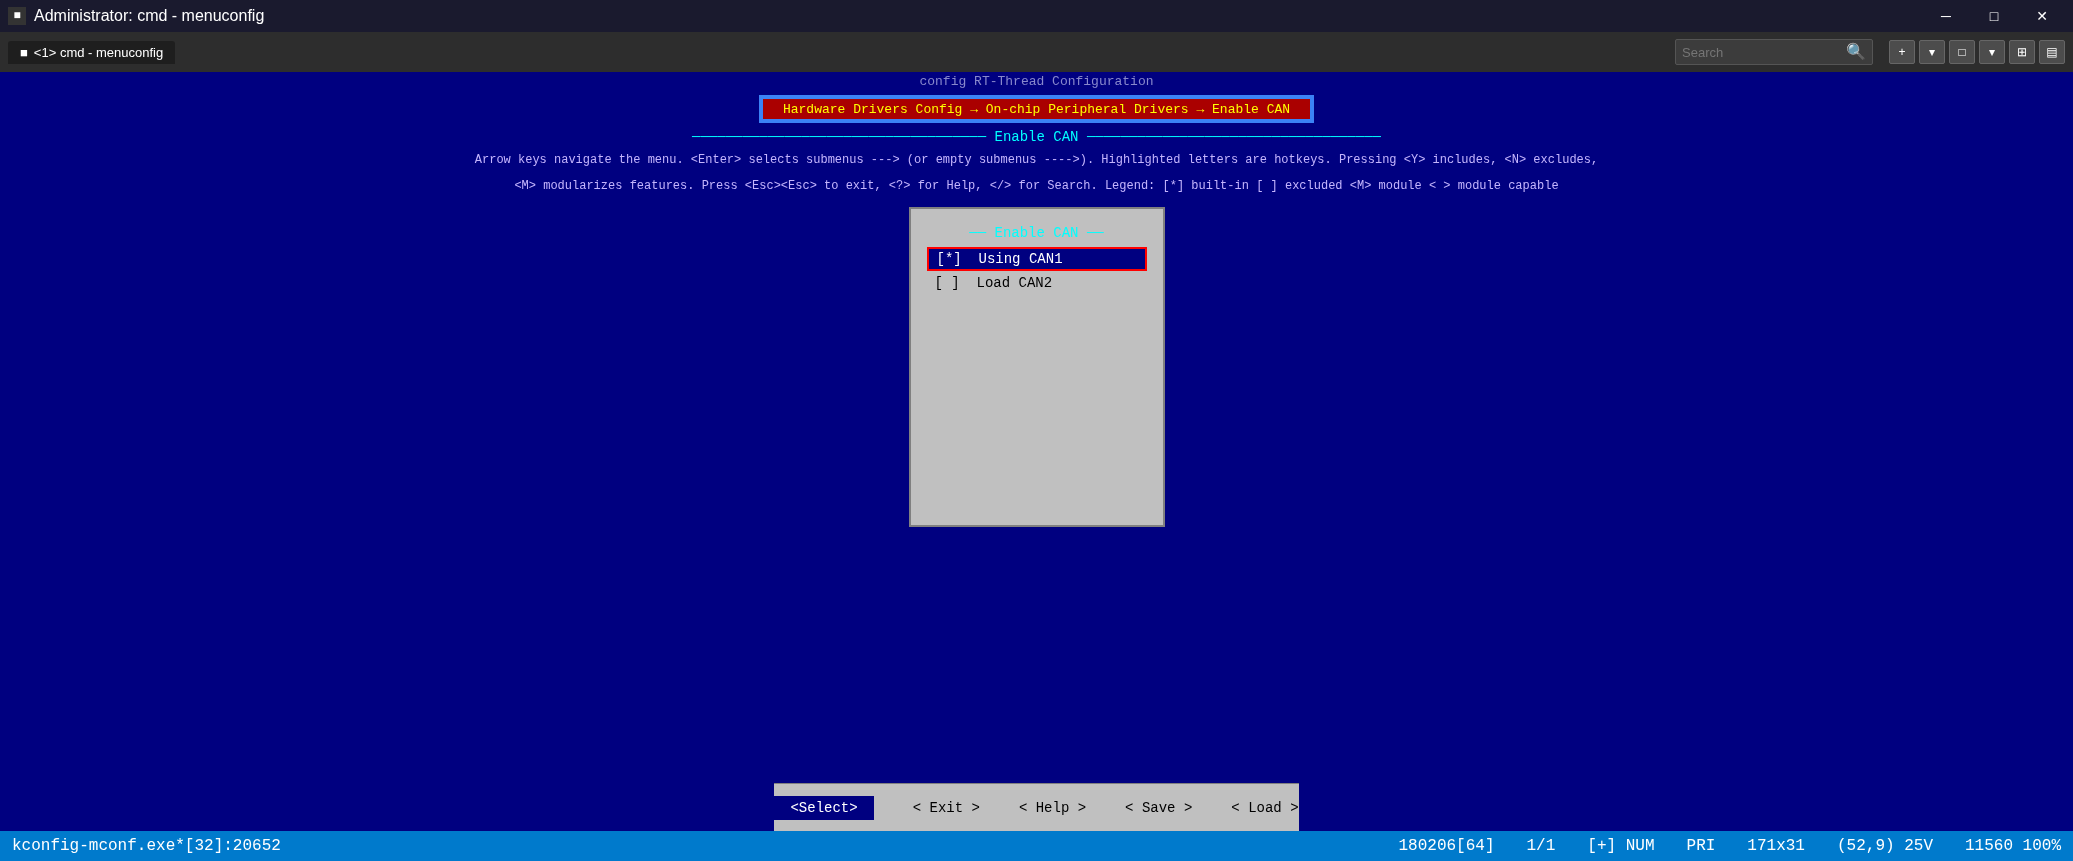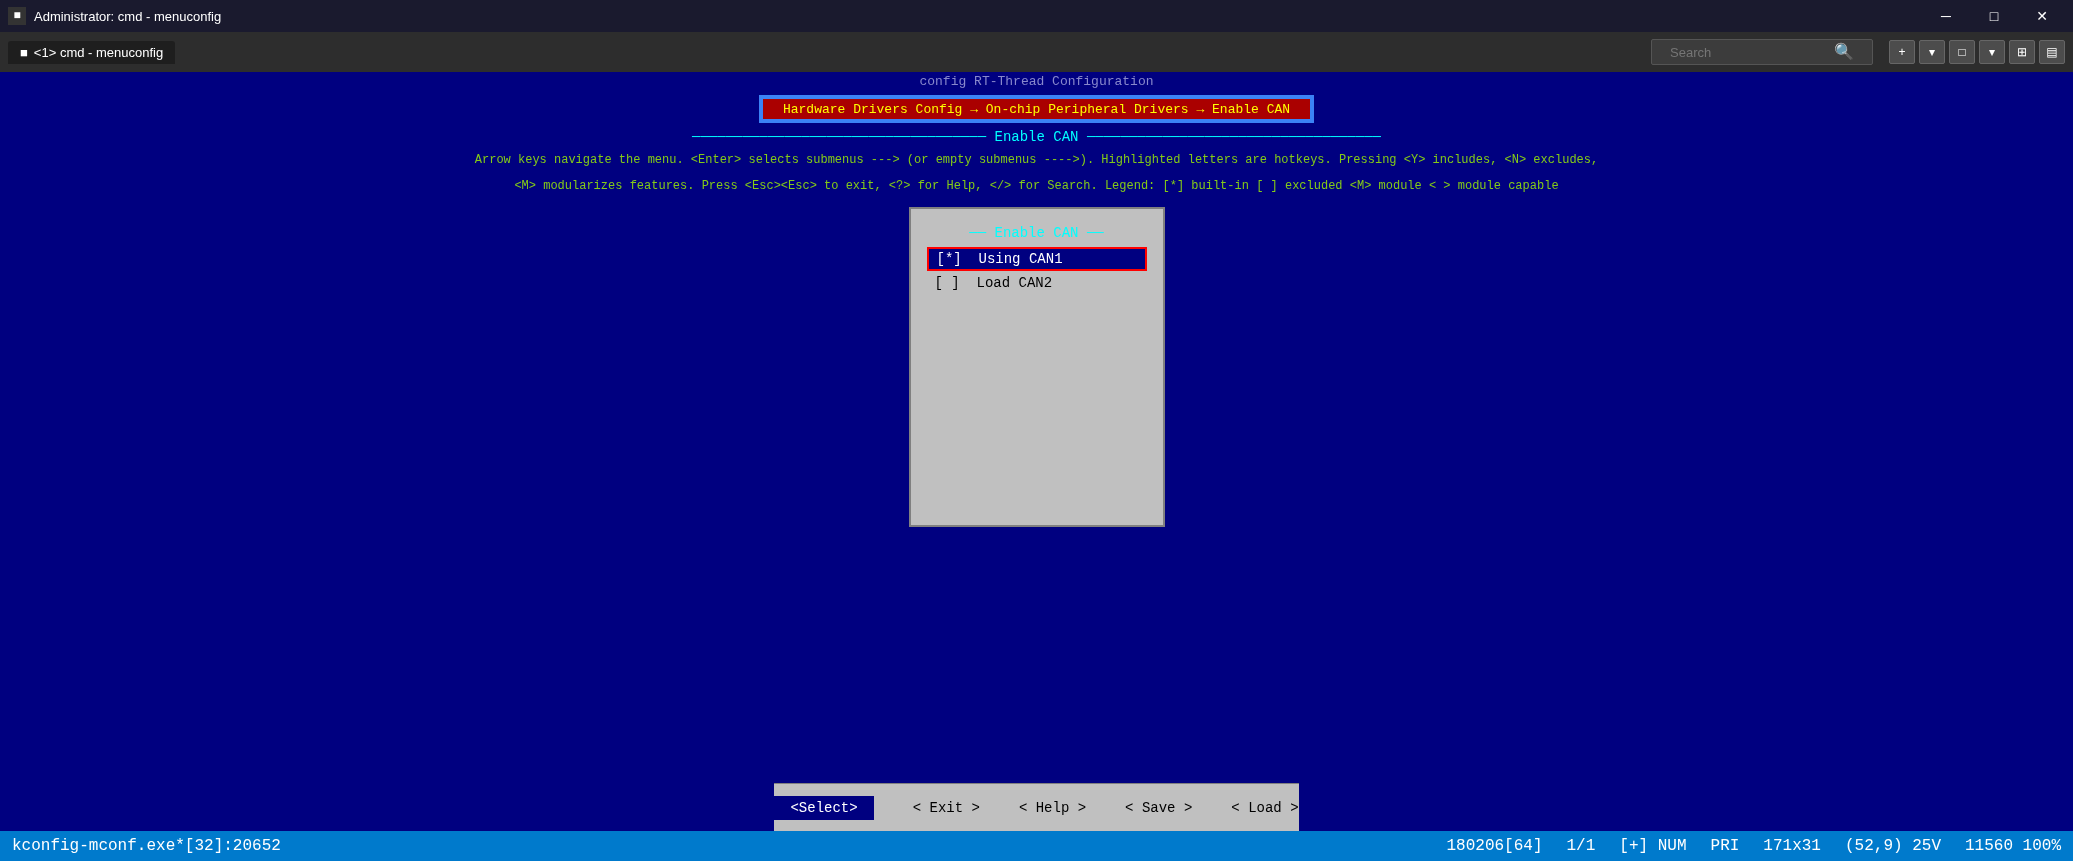--- a/index.html
+++ b/index.html
@@ -27,21 +27,21 @@
       height: 18px;
       background: #333;
       display: flex;
       align-items: center;
       justify-content: center;
       font-size: 12px;
       color: #fff;
     }
     .title-bar-text {
       color: #fff;
-      font-size: 13px;
+      font-size: 16px;
       font-family: 'Segoe UI', sans-serif;
       flex: 1;
     }
     .title-bar-controls {
       display: flex;
       gap: 2px;
     }
     .title-bar-btn {
       width: 46px;
       height: 32px;
@@ -75,21 +75,21 @@
       align-items: center;
       gap: 6px;
     }
     .search-box {
       margin-left: auto;
       display: flex;
       align-items: center;
       background: #3c3c3c;
       border: 1px solid #555;
       border-radius: 2px;
-      padding: 2px 18px;
+      padding: 2px 6px;
       gap: 4px;
     }
     .search-input {
       background: transparent;
       border: none;
       color: #fff;
       font-family: 'Segoe UI', sans-serif;
       font-size: 13px;
       width: 160px;
       outline: none;
@@ -108,21 +108,21 @@
       height: 24px;
       display: flex;
       align-items: center;
       justify-content: center;
       font-size: 12px;
       cursor: pointer;
       border-radius: 2px;
     }
 
     .info-text {
-      color: #84cc16;
+      color: #c4b5fd;
       font-size: 12px;
       padding: 4px 8px;
       line-height: 1.5;
     }
 
     
     .dialog-box {
       background: #c0c0c0;
       border: 2px solid #808080;
       margin: 8px 40px;
@@ -170,21 +170,21 @@
       font-family: 'Courier New', Courier, monospace;
       font-size: 16px;
       display: flex;
       align-items: center;
       padding: 0 12px;
       gap: 20px;
     }
     .status-right {
       margin-left: auto;
       display: flex;
-      gap: 24px;
+      gap: 32px;
     }
 
     .outer-wrapper {
       display: flex;
       flex-direction: column;
       height: 861px;
     }
 
     .cmd-content {
       background: #c0c0c0;

